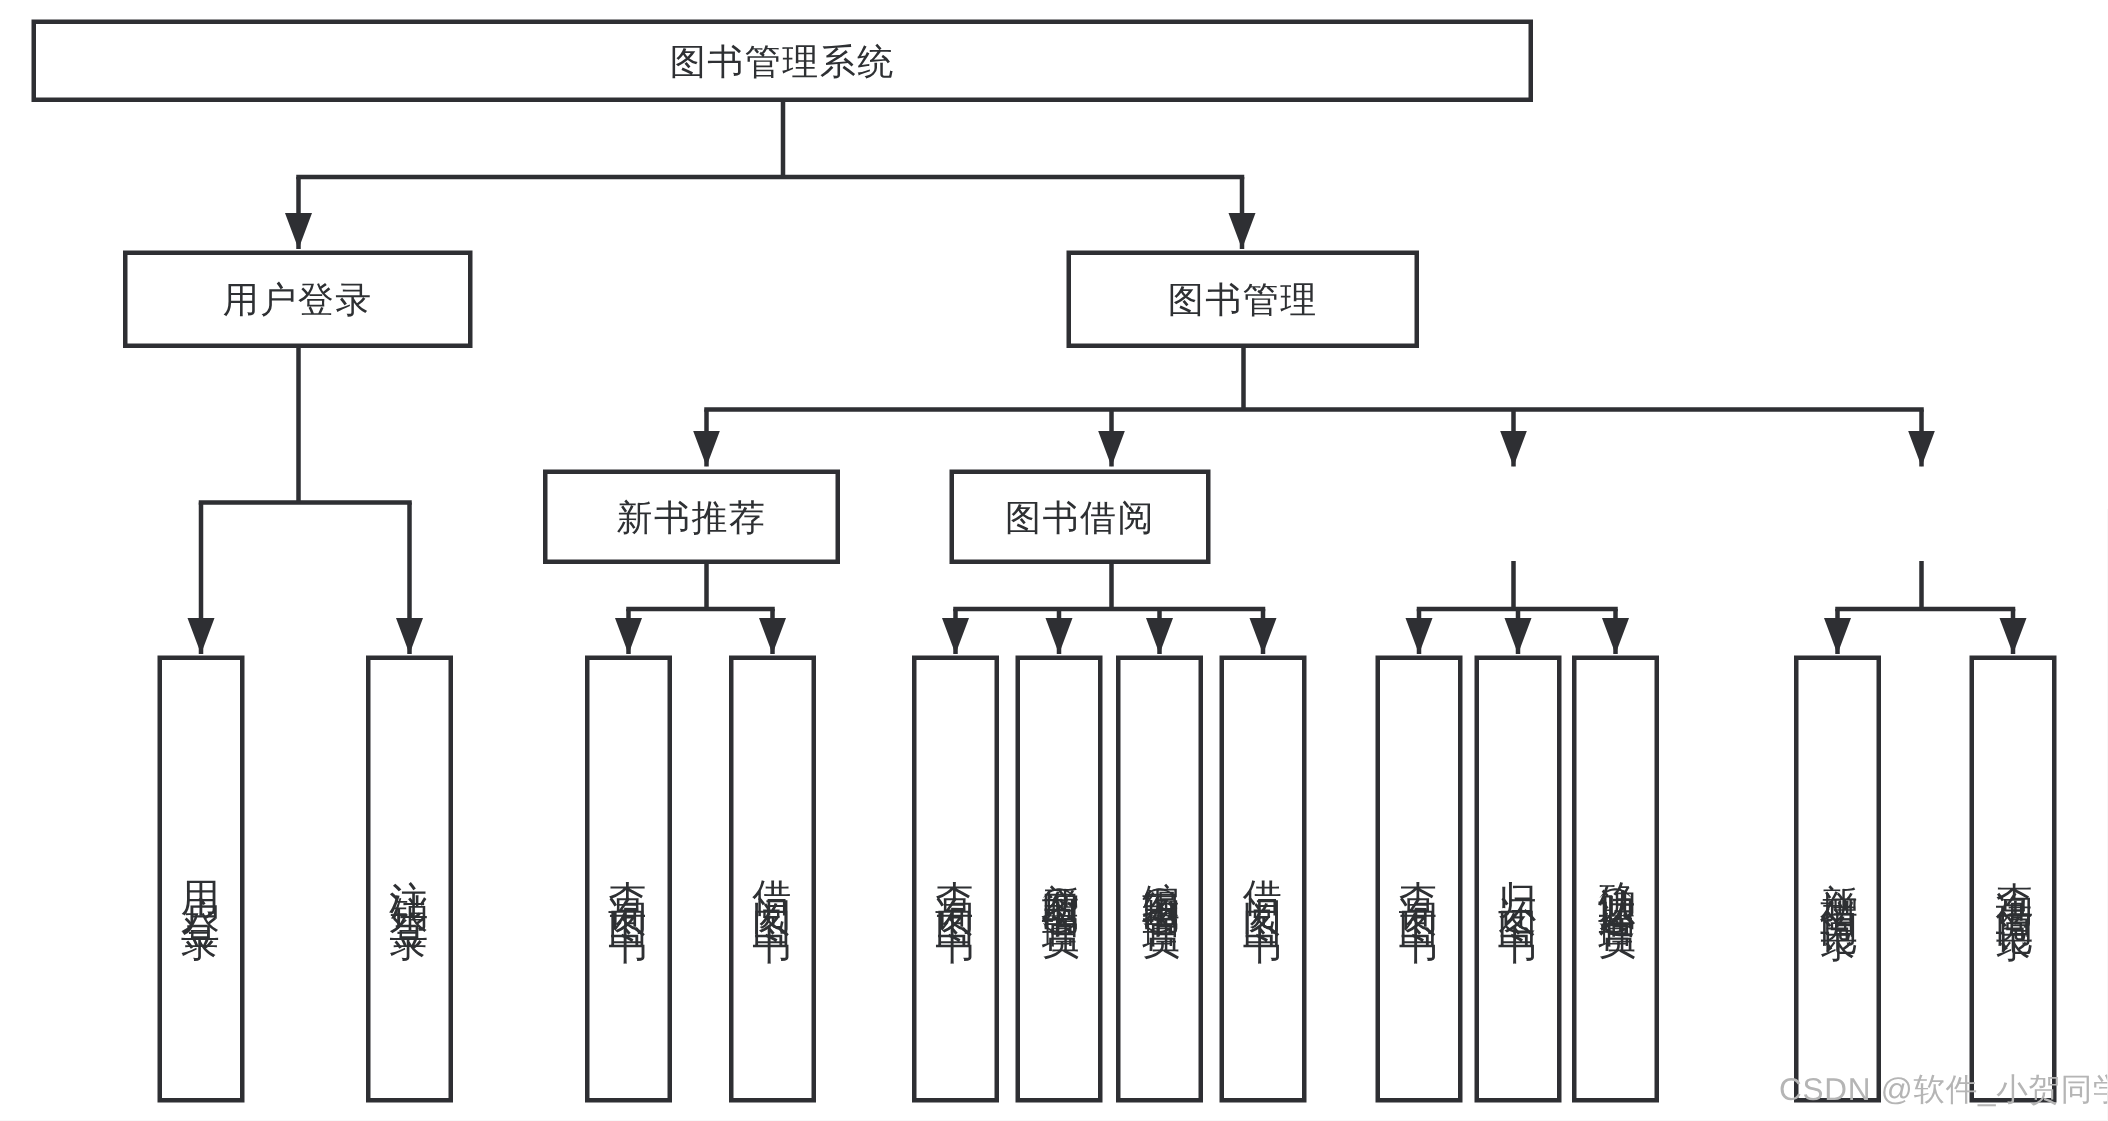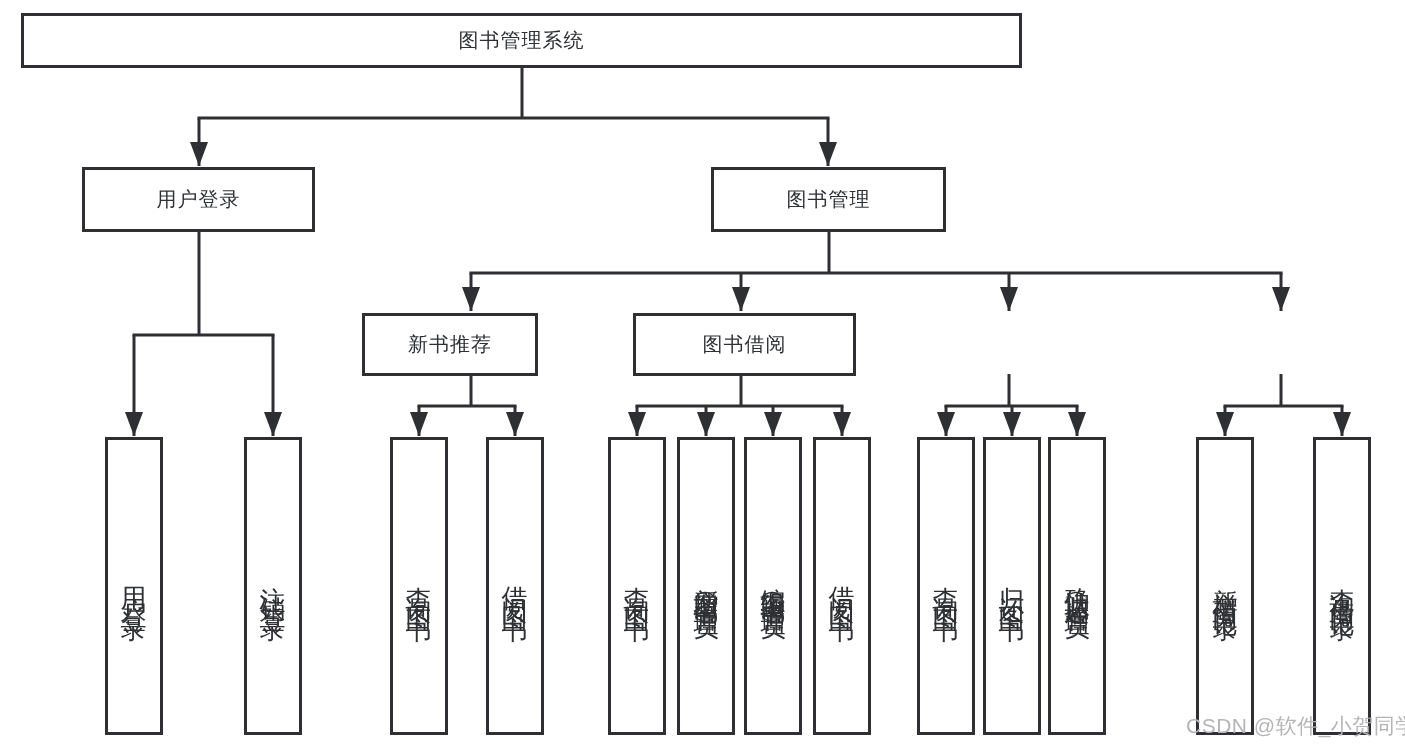--- a/index.html
+++ b/index.html
@@ -24,21 +24,21 @@
   .box{
     position:absolute;
     box-sizing:border-box;
     border:3px solid var(--line);
     background:#fff;
     display:flex;
     align-items:center;
     justify-content:center;
     text-align:center;
   }
-  .h-label{font-size:20px;letter-spacing:1px;white-space:nowrap;}
+  .h-label{font-size:24px;letter-spacing:1px;white-space:nowrap;}
   .leaf .v-text{
     writing-mode:vertical-lr;
     text-orientation:upright;
     line-height:1;
     font-size:26px;
     letter-spacing:10px;
   }
   .leaf .v-text.len6{font-size:25px;letter-spacing:6px;}
   .leaf .v-text.len9{font-size:25px;letter-spacing:4px;}
   #watermark{
@@ -101,24 +101,24 @@
     <span class="h-label">图书管理系统</span>
   </div>
 
   <div class="box" style="left:82px;top:167px;width:233px;height:65px;">
     <span class="h-label">用户登录</span>
   </div>
   <div class="box" style="left:711px;top:167px;width:235px;height:65px;text-align:right;">
     <span class="h-label">图书管理</span>
   </div>
 
-  <div class="box" style="left:362px;top:313px;width:176px;height:63px;font-family:Liberation Serif, serif;">
+  <div class="box" style="left:362px;top:313px;width:198px;height:63px;font-family:Liberation Serif, serif;">
     <span class="h-label">新书推荐</span>
   </div>
-  <div class="box" style="left:633px;top:313px;width:223px;height:63px;font-family:Liberation Mono, monospace;">
+  <div class="box" style="left:633px;top:313px;width:174px;height:63px;font-family:Liberation Mono, monospace;">
     <span class="h-label">图书借阅</span>
   </div>
 
   <div class="box leaf" style="left:105px;top:437px;width:58px;height:298px;">
     <span class="v-text">用户登录</span>
   </div>
   <div class="box leaf" style="left:244px;top:437px;width:58px;height:298px;">
     <span class="v-text">注销登录</span>
   </div>
   <div class="box leaf" style="left:390px;top:437px;width:58px;height:298px;">

